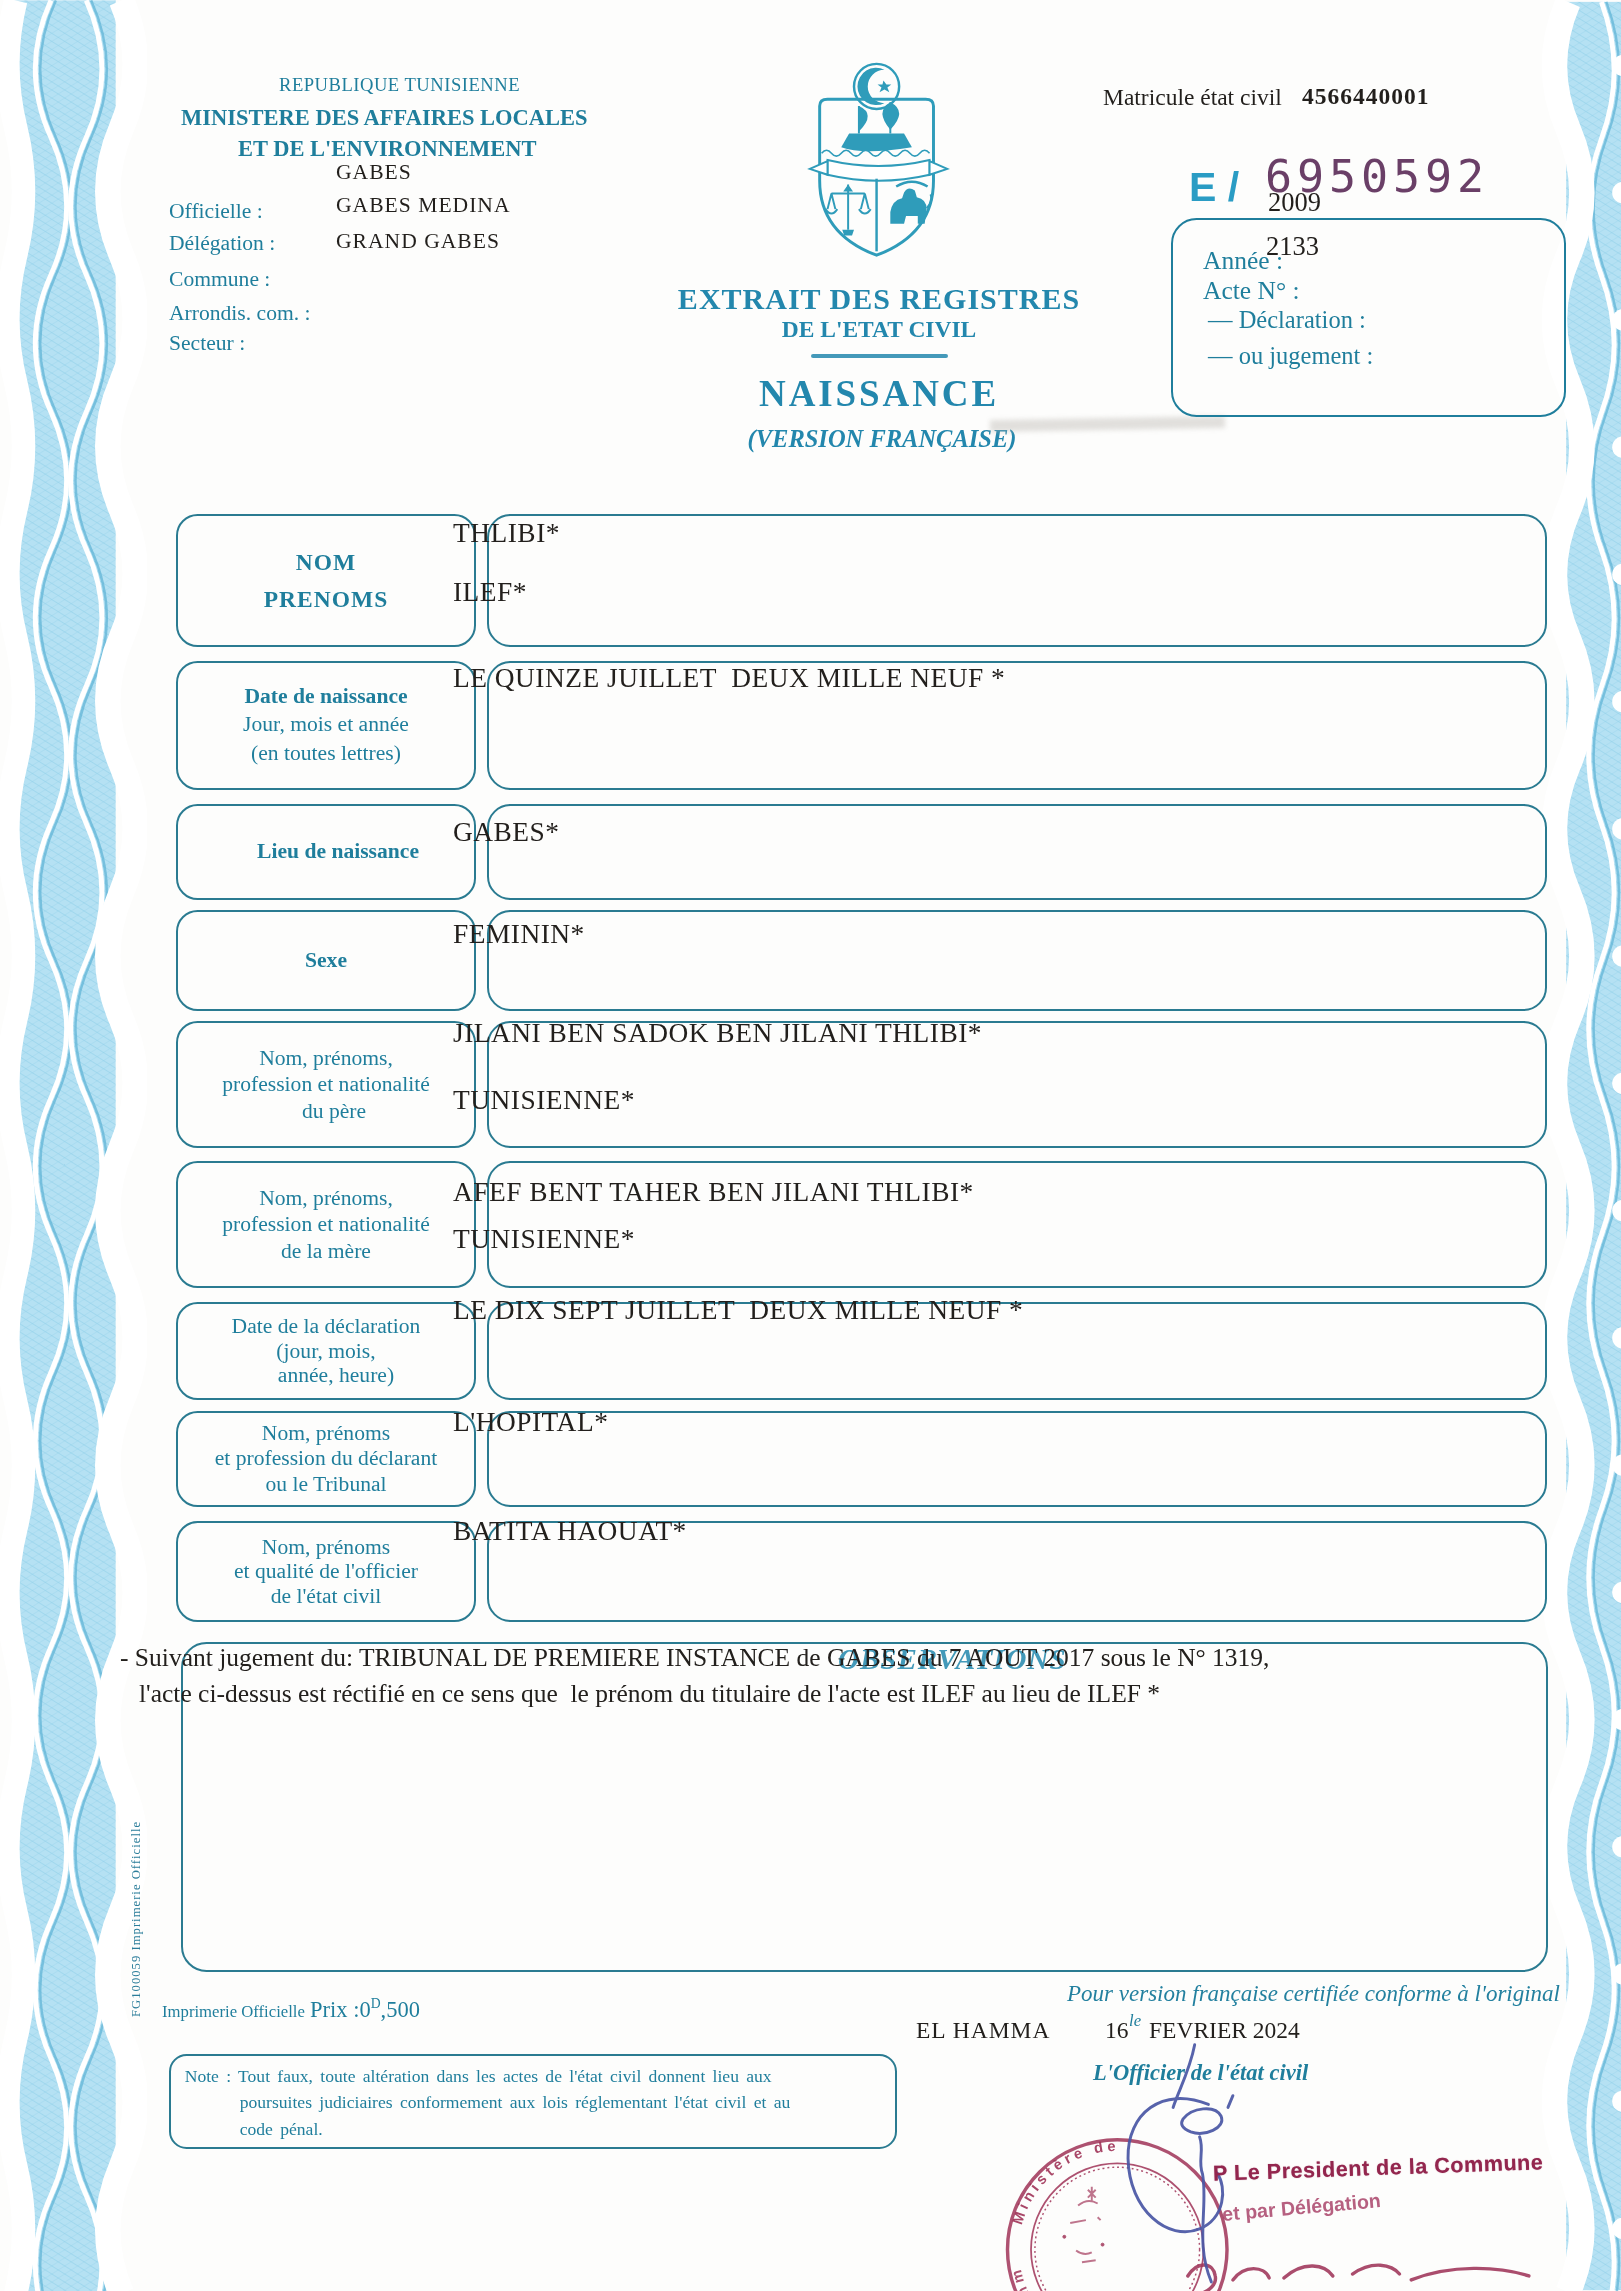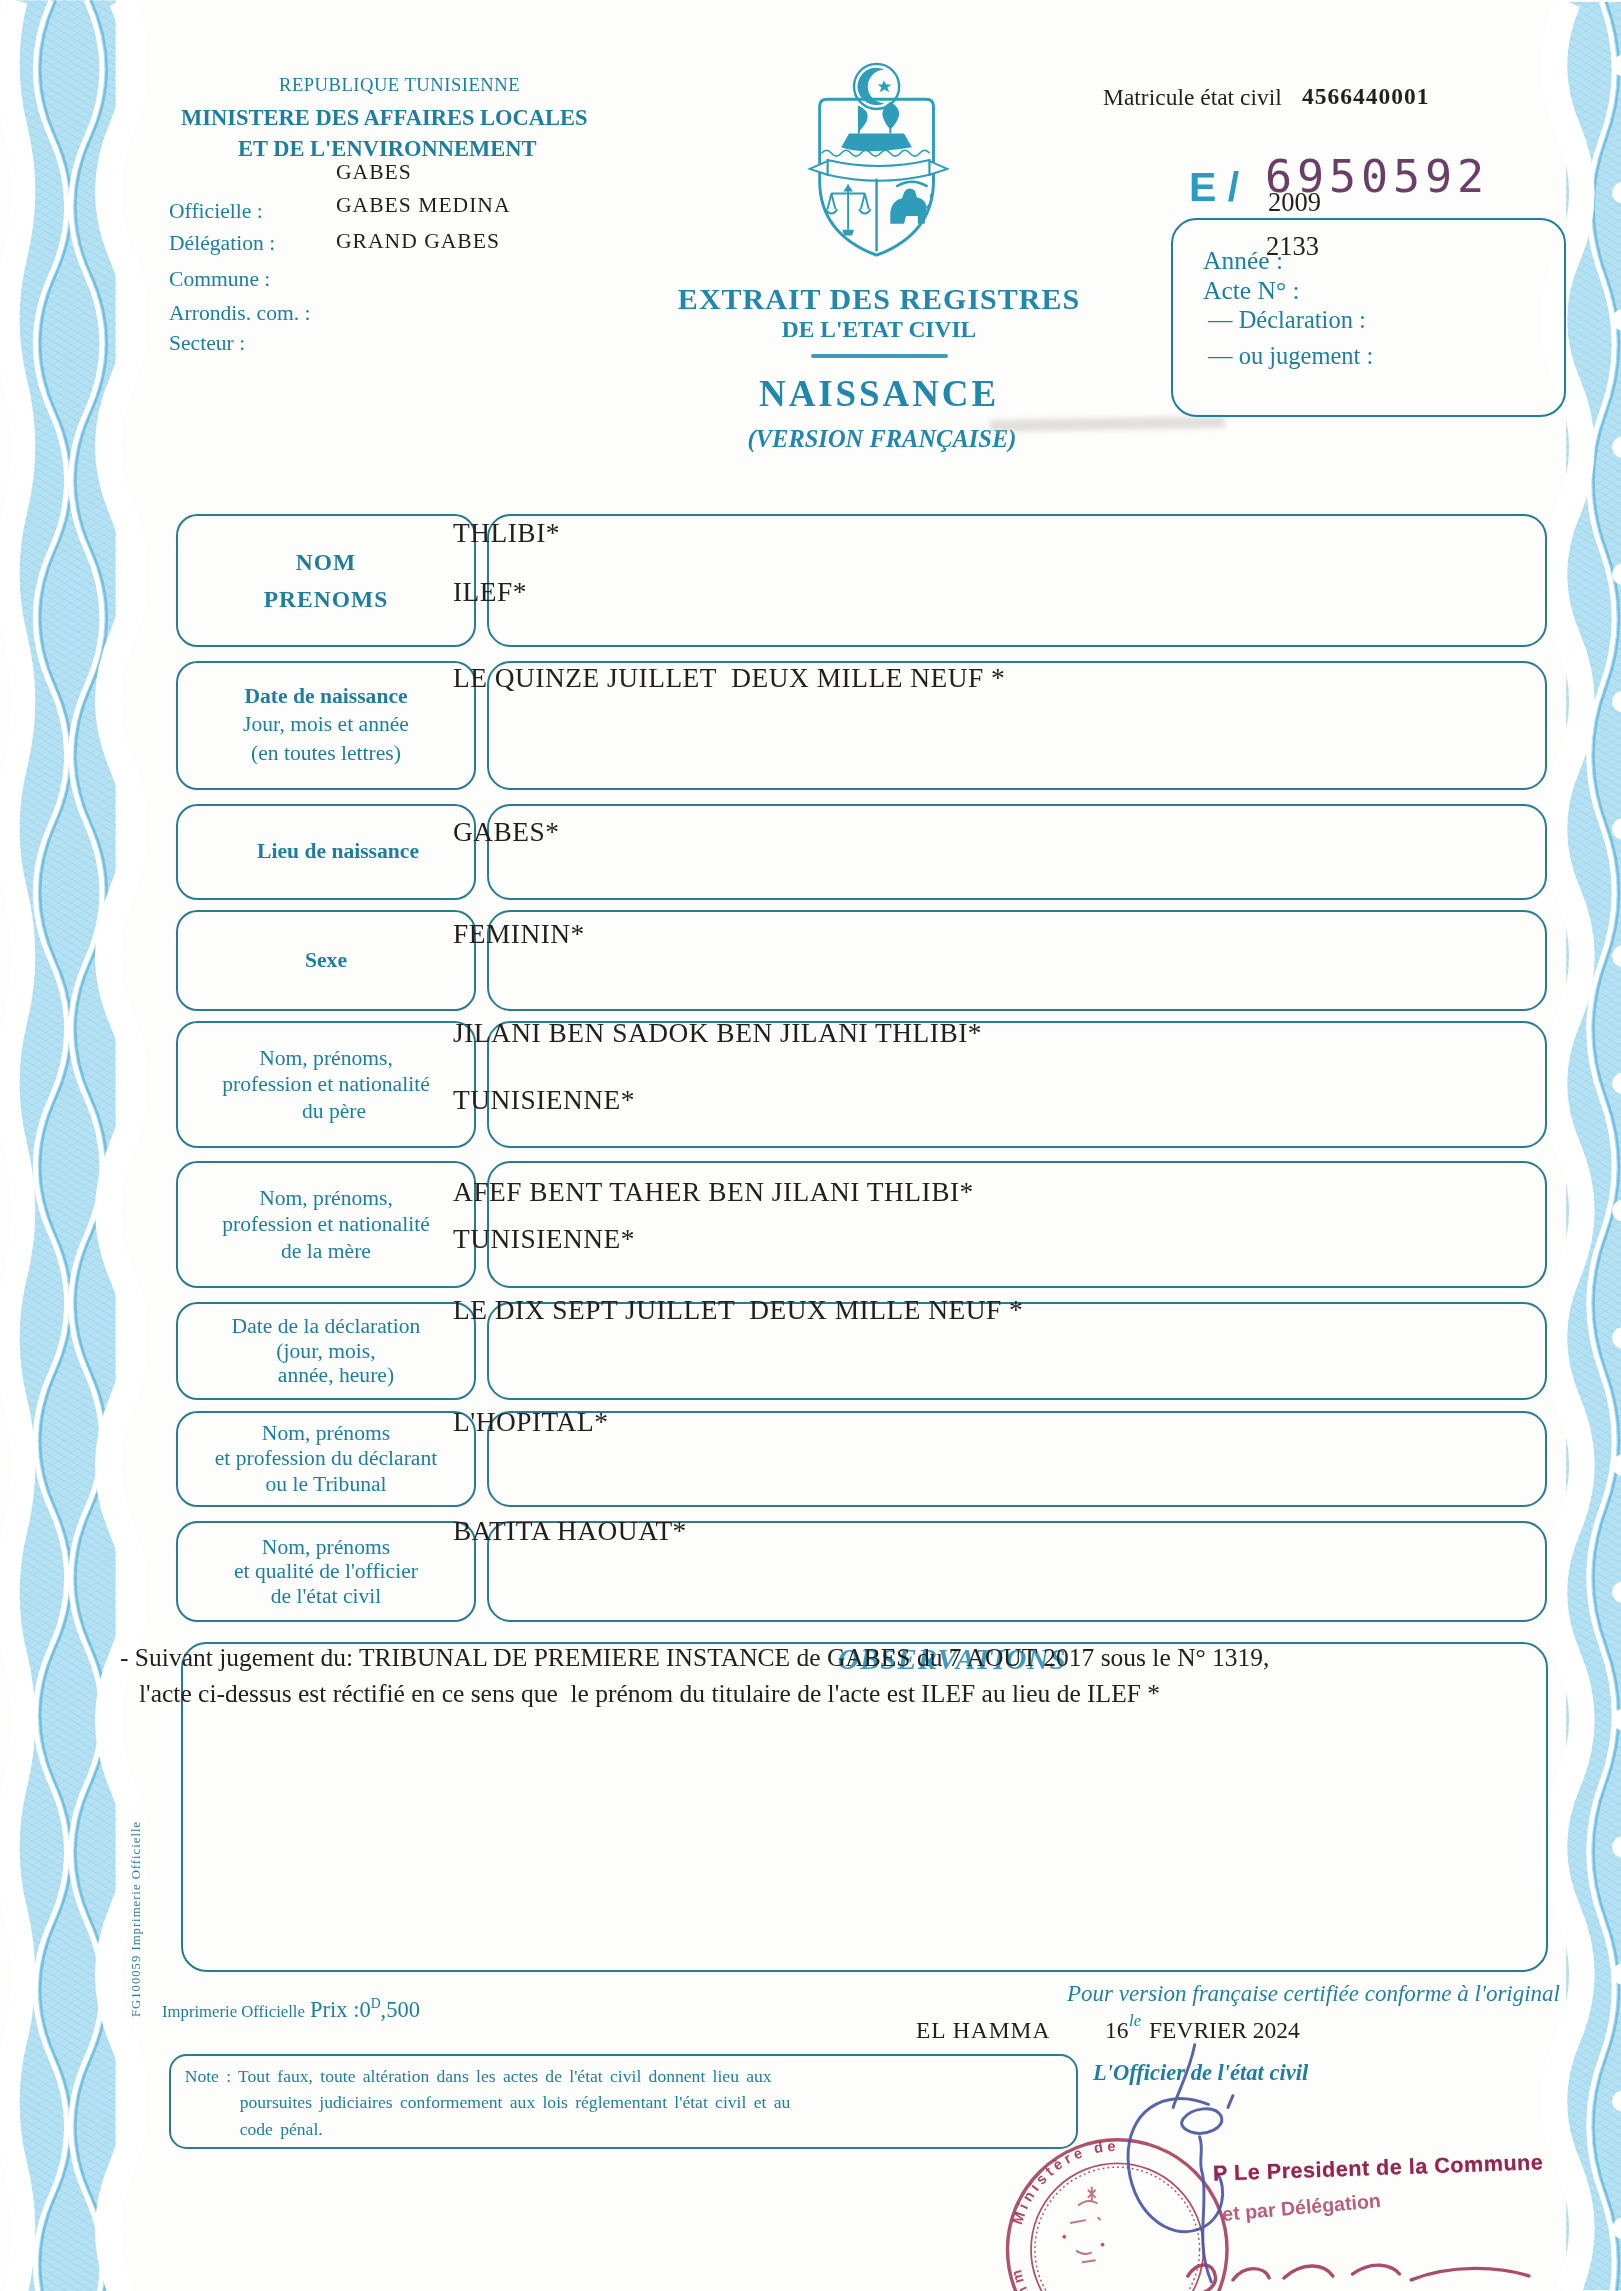--- a/index.html
+++ b/index.html
@@ -16,21 +16,21 @@
   .vbox{position:absolute;left:487px;width:1060px;border:2.9px solid #2a7b91;border-radius:23.5px;box-sizing:border-box;}
   .ll{font-size:21.6px;line-height:27.4px;}
   .bd{font-weight:700;}
   .big{font-size:23.5px;line-height:37px;font-weight:700;letter-spacing:1px;}
   .val{position:absolute;left:453px;font-size:27.4px;letter-spacing:0.5px;white-space:pre;color:#221f1c;}
   .ctr{transform:translateX(-50%);}
   .obox{position:absolute;left:181px;top:1642px;width:1367px;height:330px;border:2.9px solid #2a7b91;border-radius:25.5px;box-sizing:border-box;}
   .obs-line{position:absolute;font-size:25.5px;color:#23201d;white-space:pre;z-index:2;}
   .wmark{position:absolute;left:838px;top:1643px;font-size:29px;font-style:italic;font-weight:700;
          color:#2f8fb2;letter-spacing:1px;opacity:.9;z-index:1;}
-  .notebox{position:absolute;left:169px;top:2054px;width:909px;height:95px;border:2.9px solid #2a7b91;
+  .notebox{position:absolute;left:169px;top:2054px;width:728px;height:95px;border:2.9px solid #2a7b91;
            border-radius:17.6px;box-sizing:border-box;padding:6.9px 7.8px 0 13.7px;color:#1f7e9c;font-size:17.6px;line-height:26.5px;word-spacing:2.9px;}
   .stamp-t1{position:absolute;left:1213px;top:2155px;font-family:"Liberation Sans","DejaVu Sans",sans-serif;
             font-weight:700;font-size:21.6px;color:#93264e;letter-spacing:0.5px;transform:rotate(-2deg);
             text-shadow:0 0 1px rgba(147,38,78,.6);z-index:4;}
   .stamp-t2{position:absolute;left:1222px;top:2196px;font-family:"Liberation Sans","DejaVu Sans",sans-serif;
             font-weight:700;font-size:19.6px;color:#a53a62;opacity:.8;transform:rotate(-5deg);z-index:4;}
   .smudge{position:absolute;left:990px;top:418px;width:235px;height:11.8px;background:#b7b3ad;opacity:.4;
           filter:blur(2.9px);transform:rotate(-1deg);}
   .sideways{position:absolute;left:129px;top:2017px;font-size:12.7px;letter-spacing:1px;color:#2b7d9a;
             transform:rotate(-90deg);transform-origin:0 0;white-space:nowrap;}

